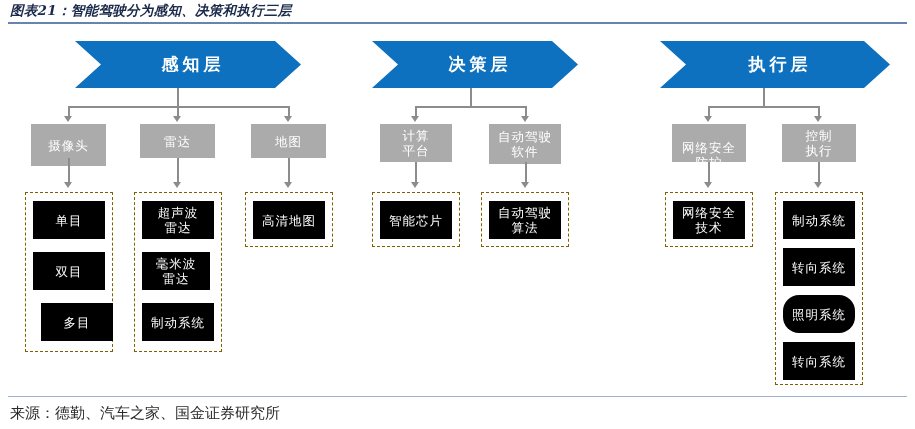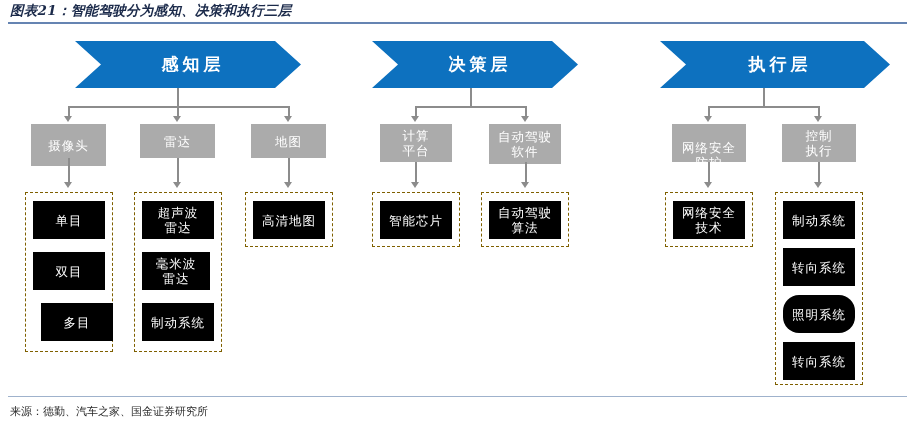--- a/index.html
+++ b/index.html
@@ -25,21 +25,21 @@
     position:absolute;left:8px;top:22px;width:899px;height:2px;
     background:#4a6fa5;opacity:.85;
   }
   .footer-rule{
     position:absolute;left:8px;top:396px;width:899px;height:1px;
     background:#9fb2cc;
   }
   .source-text{
     position:absolute;left:10px;top:404px;
     font-family:"DejaVu Serif","Liberation Serif",serif;
-    font-size:11px;color:#2b2b2b;white-space:nowrap;
+    font-size:15px;color:#2b2b2b;white-space:nowrap;
   }
 
   
   .banner{
     position:absolute;
     background:#0d71bf;
     color:#ffffff;
     display:flex;align-items:center;justify-content:center;
     font-size:17px;font-weight:bold;
     letter-spacing:4px;

